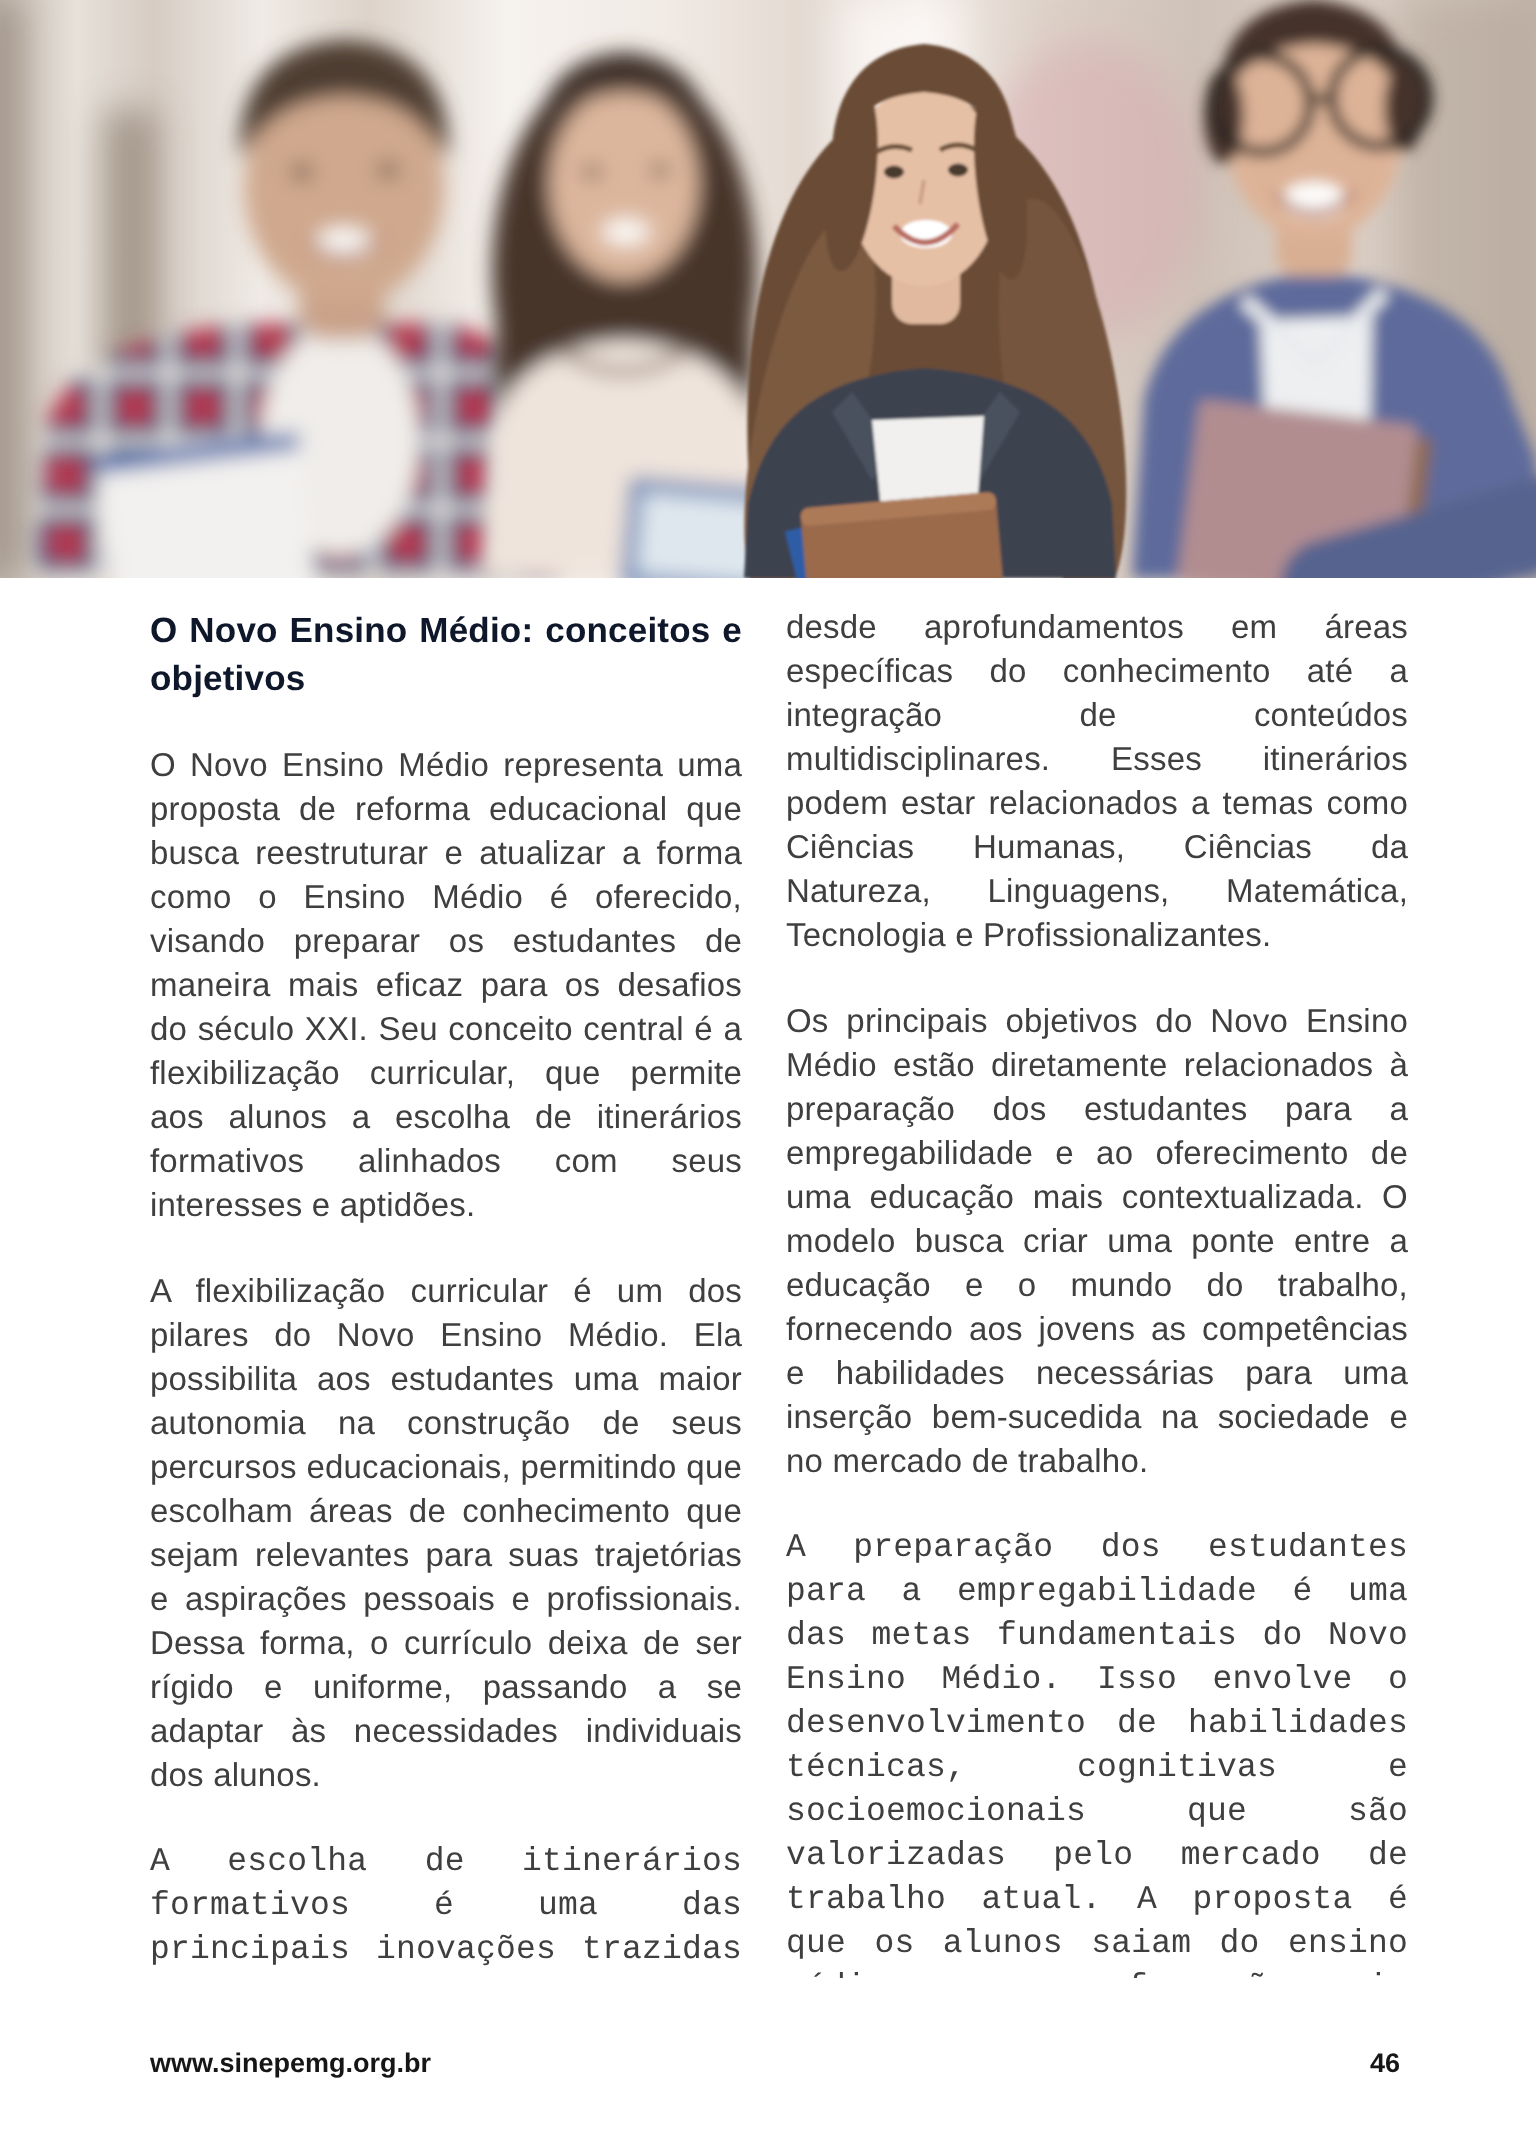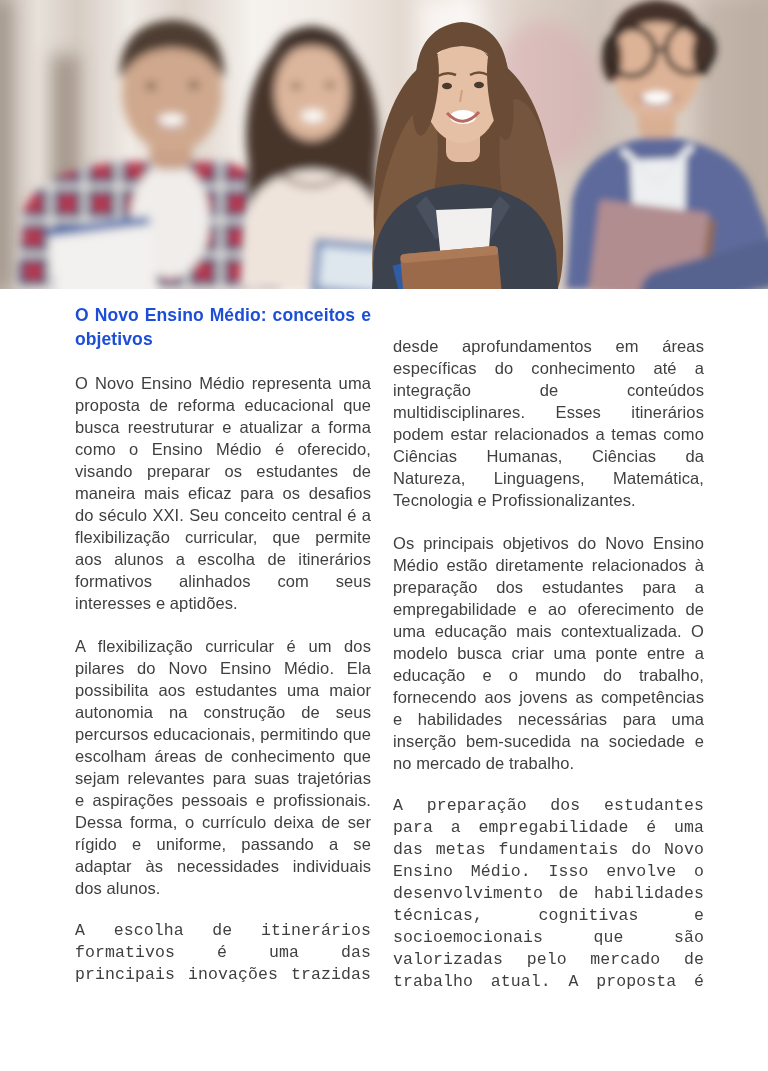--- a/index.html
+++ b/index.html
@@ -29,26 +29,26 @@
     overflow: hidden;
   }
   .col {
     text-align: justify;
     color: #3f3f3f;
     font-size: 16.5px;
     line-height: 22px;
     letter-spacing: 0.1px;
   }
   .col-left  { width: 296px; flex: none; }
-  .col-right { width: 311px; flex: none; margin-top: 32px; }
+  .col-right { width: 311px; flex: none; }
   .heading {
     font-size: 17.5px;
     line-height: 24px;
     font-weight: bold;
-    color: #1d4ed8;
+    color: #0f172a;
     margin: 0 0 21px 0;
     text-align: justify;
     letter-spacing: 0.1px;
   }
   .col p { margin: 0 0 21px 0; }
   .col p:last-child { margin-bottom: 0; font-family: Liberation Mono, monospace; }
   .footer {
     position: absolute;
     left: 0; right: 0; bottom: 32px;
     padding: 0 68px 0 75px;
@@ -214,14 +214,18 @@
       <p>A flexibilização curricular é um dos pilares do Novo Ensino Médio. Ela possibilita aos estudantes uma maior autonomia na construção de seus percursos educacionais, permitindo que escolham áreas de conhecimento que sejam relevantes para suas trajetórias e aspirações pessoais e profissionais. Dessa forma, o currículo deixa de ser rígido e uniforme, passando a se adaptar às necessidades individuais dos alunos.</p>
       <p>A escolha de itinerários formativos é uma das principais inovações trazidas pelo Novo Ensino Médio. Os estudantes podem optar por diferentes caminhos, que abrangem</p>
     </div>
     <div class="col col-right">
       <p>desde aprofundamentos em áreas específicas do conhecimento até a integração de conteúdos multidisciplinares. Esses itinerários podem estar relacionados a temas como Ciências Humanas, Ciências da Natureza, Linguagens, Matemática, Tecnologia e Profissionalizantes.</p>
       <p>Os principais objetivos do Novo Ensino Médio estão diretamente relacionados à preparação dos estudantes para a empregabilidade e ao oferecimento de uma educação mais contextualizada. O modelo busca criar uma ponte entre a educação e o mundo do trabalho, fornecendo aos jovens as competências e habilidades necessárias para uma inserção bem-sucedida na sociedade e no mercado de trabalho.</p>
       <p>A preparação dos estudantes para a empregabilidade é uma das metas fundamentais do Novo Ensino Médio. Isso envolve o desenvolvimento de habilidades técnicas, cognitivas e socioemocionais que são valorizadas pelo mercado de trabalho atual. A proposta é que os alunos saiam do ensino médio com uma formação mais completa, capazes de atender às</p>
     </div>
   </div>
 
+  <div class="footer">
+    <span>www.sinepemg.org.br</span>
+    <span>46</span>
+  </div>
 
 </div>
 
 </body></html>

